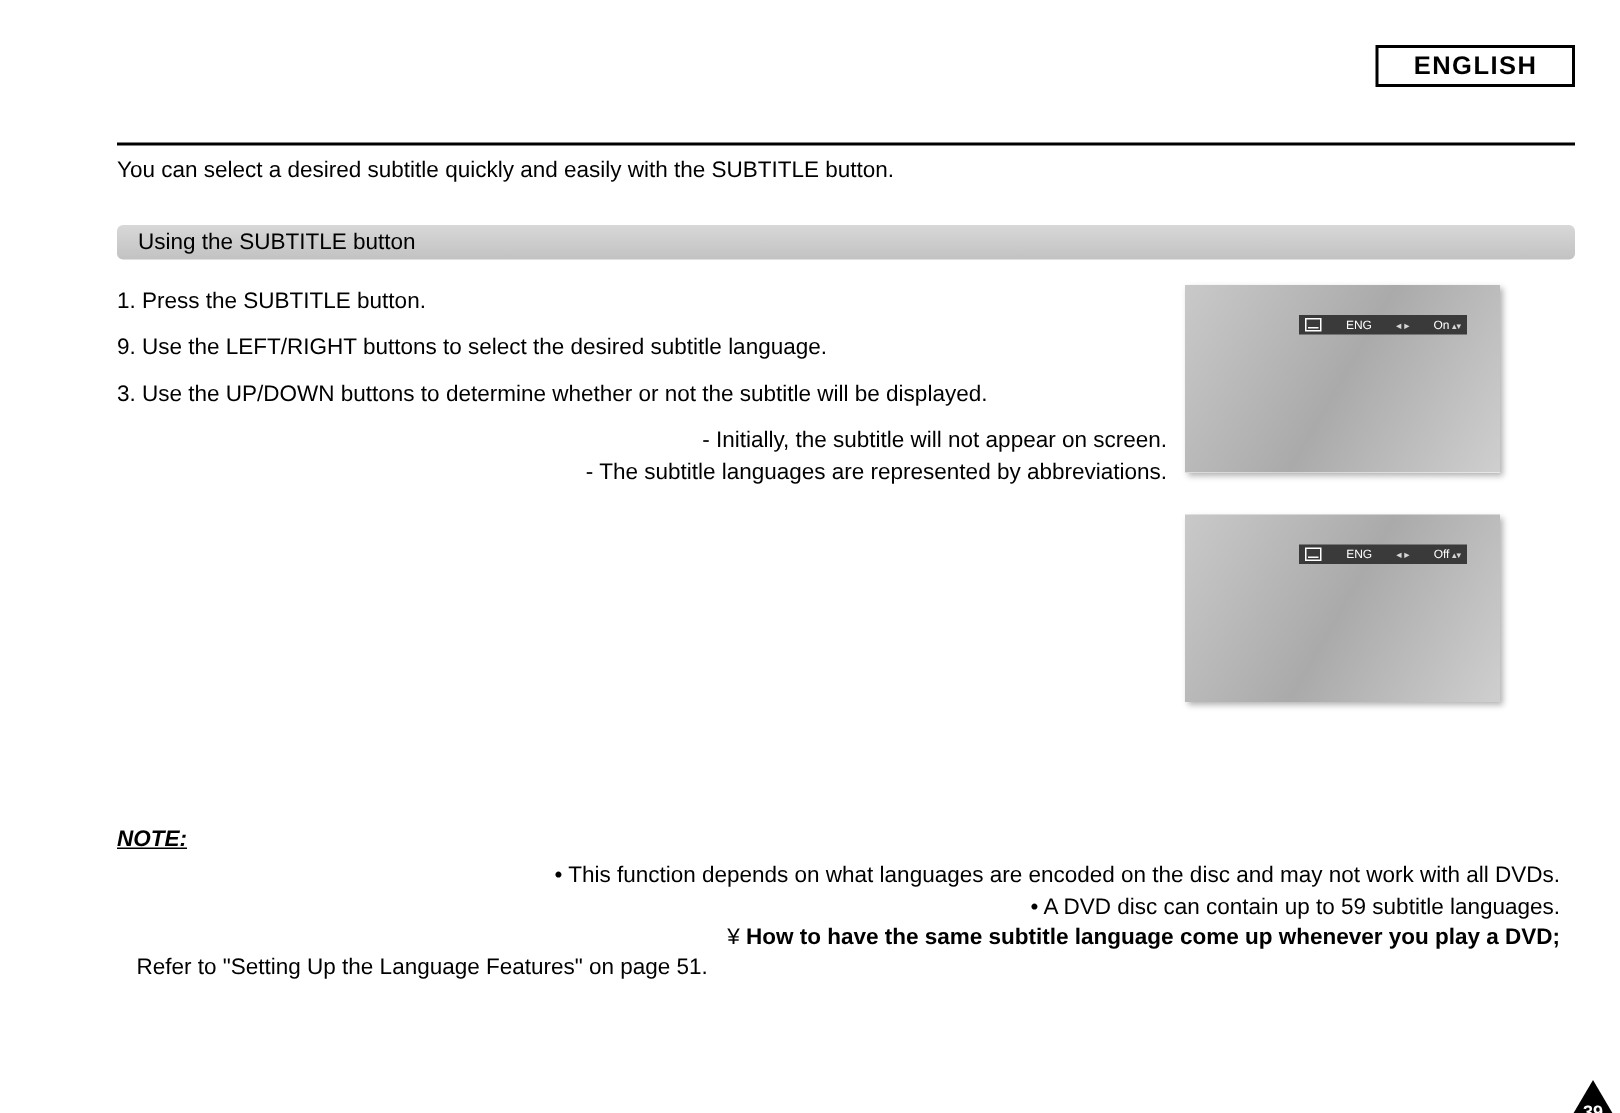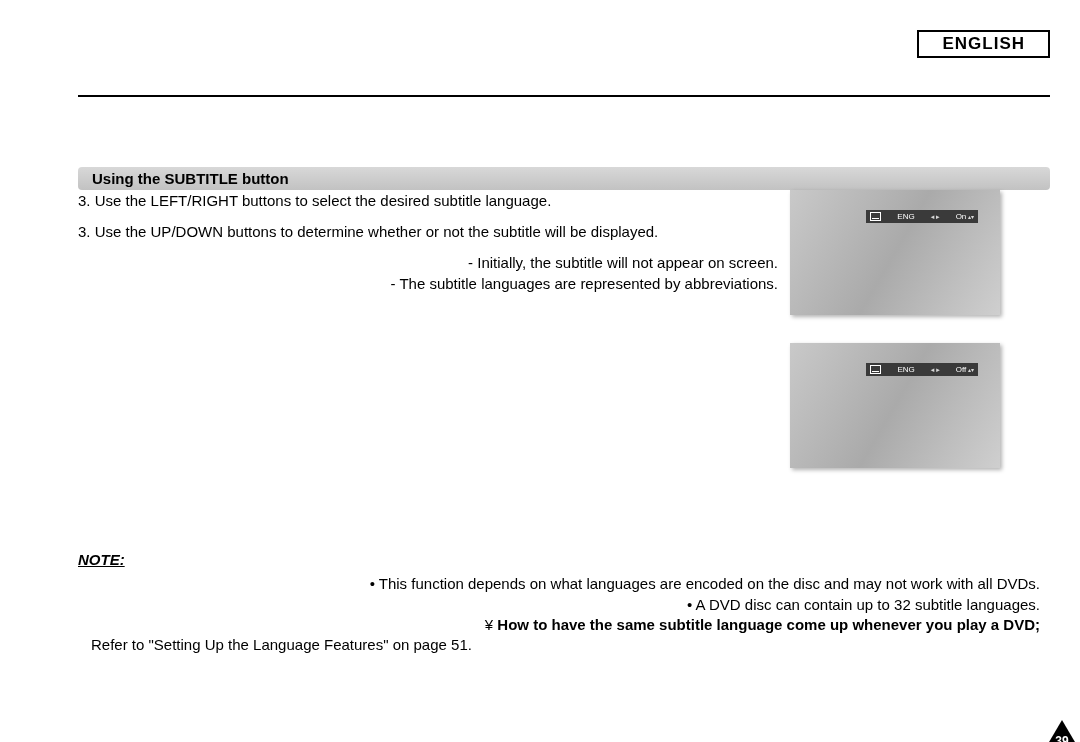--- a/index.html
+++ b/index.html
@@ -49,24 +49,23 @@
     font-size: 15px;
   }
   .section-bar {
     position: absolute;
     left: 78px;
     right: 30px;
     top: 150px;
     background: linear-gradient(#d8d8d8,#c2c2c2);
     border-radius: 4px;
     padding: 3px 14px;
-    font-weight: bold;
+    font-weight: normal;
     font-size: 15px;
     box-sizing: border-box;
-    margin-top: 17px;
   }
   .steps {
     position: absolute;
     left: 78px;
     top: 190px;
     width: 700px;
     font-size: 15px;
     line-height: 1.4;
   }
   .steps p { margin: 0 0 10px 0; }
@@ -152,25 +151,27 @@
 </style>
 </head>
 <body>
 
 <div class="page">
 
   <div class="lang-box">ENGLISH</div>
 
   <div class="hr"></div>
 
+  <div class="intro">You can select a desired subtitle quickly and easily with the SUBTITLE button.</div>
 
   <div class="section-bar">Using the SUBTITLE button</div>
 
   <div class="steps">
-    <p>3. Use the LEFT/RIGHT buttons to select the desired subtitle language.</p>
+    <p>1. Press the SUBTITLE button.</p>
+    <p>9. Use the LEFT/RIGHT buttons to select the desired subtitle language.</p>
     <p>3. Use the UP/DOWN buttons to determine whether or not the subtitle will be displayed.</p>
     <span class="step-sub">- Initially, the subtitle will not appear on screen.</span>
     <span class="step-sub">- The subtitle languages are represented by abbreviations.</span>
   </div>
 
   <div class="screens">
     <div class="screen">
       <div class="osd">
         <span class="icon-sub"></span>
         <span>ENG</span>
@@ -185,21 +186,21 @@
         <span class="arrows-lr"></span>
         <span class="arrows-ud">Off</span>
       </div>
     </div>
   </div>
 
   <div class="note-block">
     <span class="note-title">NOTE:</span>
     <div class="bullets">
       <p>• This function depends on what languages are encoded on the disc and may not work with all DVDs.</p>
-      <p>• A DVD disc can contain up to 32 subtitle languages.</p>
+      <p>• A DVD disc can contain up to 59 subtitle languages.</p>
       <p>
         <span>¥ </span><span class="howto-bold">How to have the same subtitle language come up whenever you play a DVD;</span>
       </p>
       <span class="refer">Refer to "Setting Up the Language Features" on page 51.</span>
     </div>
   </div>
 
   <div class="page-num">
     <div class="triangle">
       <span>39</span>

